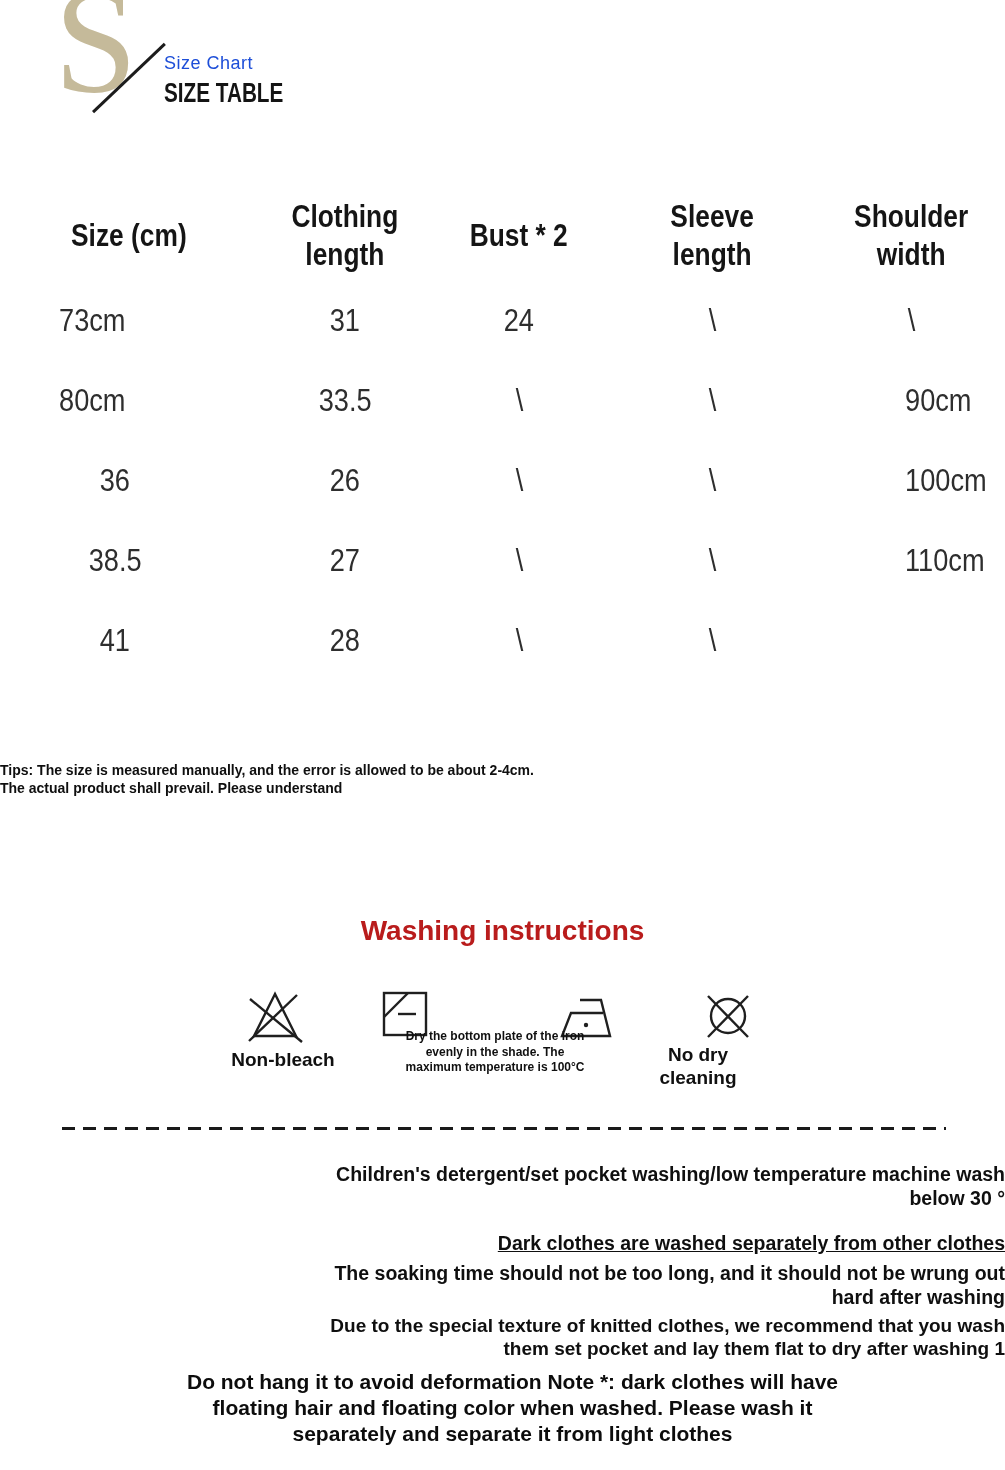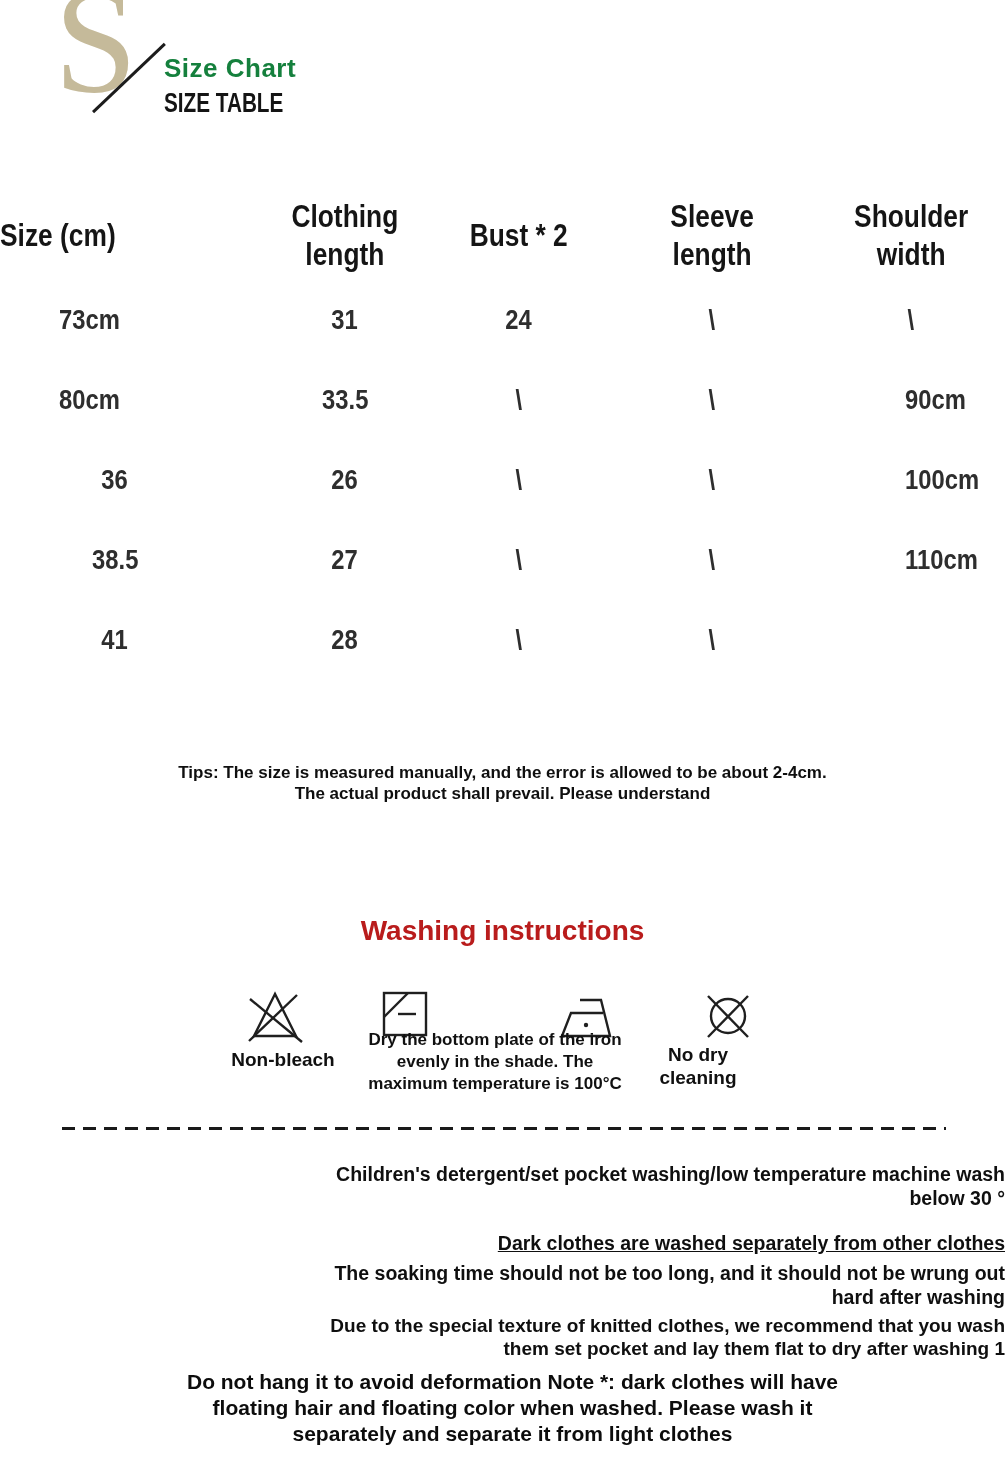--- a/index.html
+++ b/index.html
@@ -7,56 +7,56 @@
   body { font-family:"Liberation Sans", sans-serif; color:#111; }
   .page { position:relative; width:1005px; height:1470px; background:#ffffff; overflow:hidden; margin:0 auto; }
 
   
   .logo { position:absolute; left:0; top:0; width:100%; height:140px; }
   .logo-s { position:absolute; left:54px; top:-34px; font-family:"Liberation Serif", serif;
             font-size:150px; line-height:1; color:#c5ba9a; }
   .logo-slash { position:absolute; left:92px; top:111px; width:99px; height:0;
                 border-top:3px solid #1c1c1c; transform:rotate(-43.5deg); transform-origin:0 0; }
   .logo-text { position:absolute; left:164px; top:53px; }
-  .logo-title { font-size:26px; font-weight:bold; color:#15803d; letter-spacing:0.5px; }
+  .logo-title { font-size:18px; font-weight:normal; color:#1d4ed8; letter-spacing:0.5px; }
   .logo-sub { font-size:28px; font-weight:bold; color:#141414; margin-top:3px;
               transform:scaleX(0.74); transform-origin:0 50%; white-space:nowrap; }
 
   
   .size-grid { position:absolute; left:0; top:192px; width:976px; display:grid;
                grid-template-columns:230px 230px 118px 268px 130px; }
   .cell { display:flex; align-items:center; justify-content:center; overflow:visible; }
   .cell span { display:inline-block; white-space:pre-line; text-align:center;
                transform:scaleX(0.85); transform-origin:50% 50%; }
   .cell.c0 { justify-content:flex-start; }
   .cell.c0 span { text-align:left; transform-origin:0 50%; }
   .cell.head { height:88px; font-weight:bold; font-size:31px; line-height:1.22; color:#151515; }
-  .cell.head.c0 { }
-  .cell.data { height:80px; font-size:28px; font-weight:700; color:#2e2e2e; }
+  .cell.head.c0 { padding-left:71px; }
+  .cell.data { height:80px; font-size:32px; font-weight:400; color:#2e2e2e; }
   .cell.data.c0 { padding-left:59px; }
 
   
-  .tips { position:absolute; top:762px; left:0; width:100%; text-align:center;
-          font-weight:bold; font-size:17px; line-height:1.26; white-space:pre-line; color:#0f0f0f; }
+  .tips { position:absolute; top:762px; left:0; width:100%; 
+          font-weight:bold; font-size:14px; line-height:1.26; white-space:pre-line; color:#0f0f0f; }
 
   
   .washing-title { position:absolute; top:915px; left:0; width:100%; text-align:center;
                    font-size:28px; font-weight:bold; color:#b91c1c; }
   .icons { position:absolute; top:985px; left:0; width:100%; height:120px; }
   .icons svg { position:absolute; stroke:#1f1f1f; fill:none; stroke-width:2.4; }
   .icon-nonbleach { left:246px; top:5px; }
   .icon-shade     { left:381px; top:5px; }
   .icon-iron      { left:558px; top:12px; }
   .icon-nodry     { left:703px; top:7px; }
   .icon-label { position:absolute; font-weight:bold; font-size:19px; line-height:1.22;
                 text-align:center; white-space:pre-line; color:#101010; }
   .label-nonbleach { left:215px; top:63px; width:136px; }
   .label-nodry     { left:648px; top:58px; width:100px; }
   .caption-mid { position:absolute; left:338px; top:44px; width:314px; text-align:center;
-                 font-weight:bold; font-size:17px; line-height:1.3; white-space:pre-line; color:#101010; }
+                 font-weight:bold; font-size:12px; line-height:1.3; white-space:pre-line; color:#101010; }
 
   
   .divider { position:absolute; top:1127px; left:62px; width:884px; height:3px;
              background:repeating-linear-gradient(90deg,#1a1a1a 0 13px,transparent 13px 21px); }
   .care { position:absolute; left:0; width:100%; text-align:right; font-weight:bold;
           white-space:pre-line; color:#0f0f0f; font-size:19.5px; line-height:1.22; }
   .care.n0 { top:1163px; }
   .care.n1 { top:1232px;text-decoration:underline; }
   .care.n2 { top:1262px; }
   .care.n3 { top:1314px; font-size:19px; }

